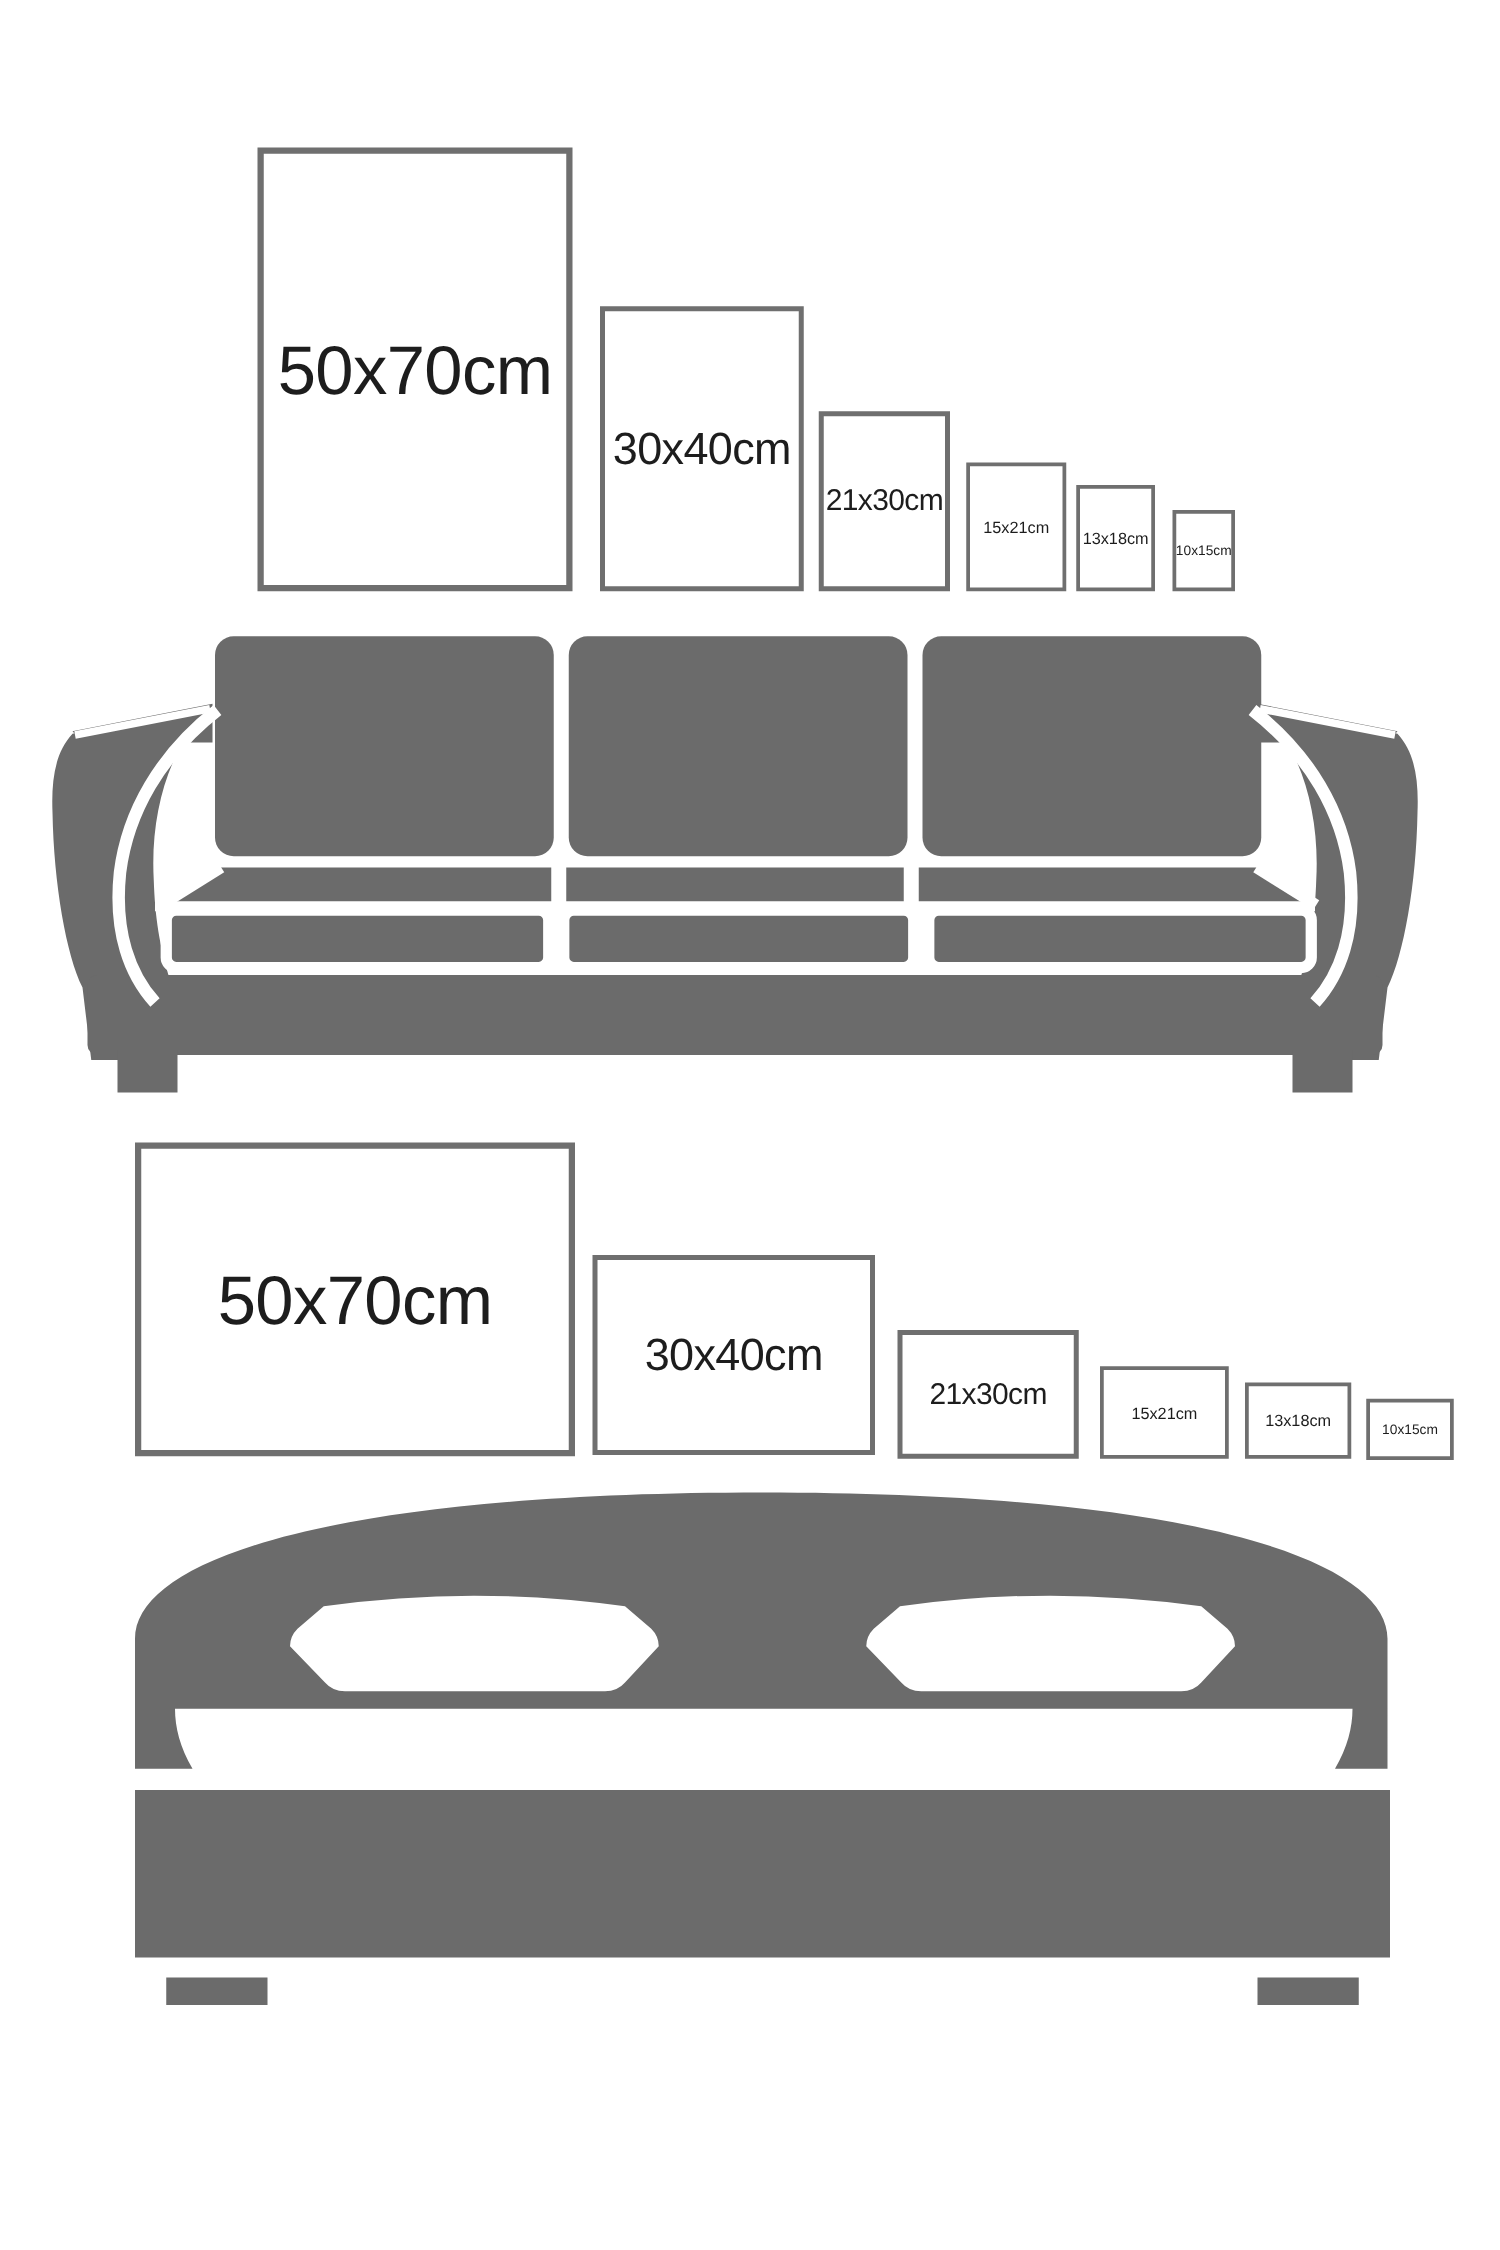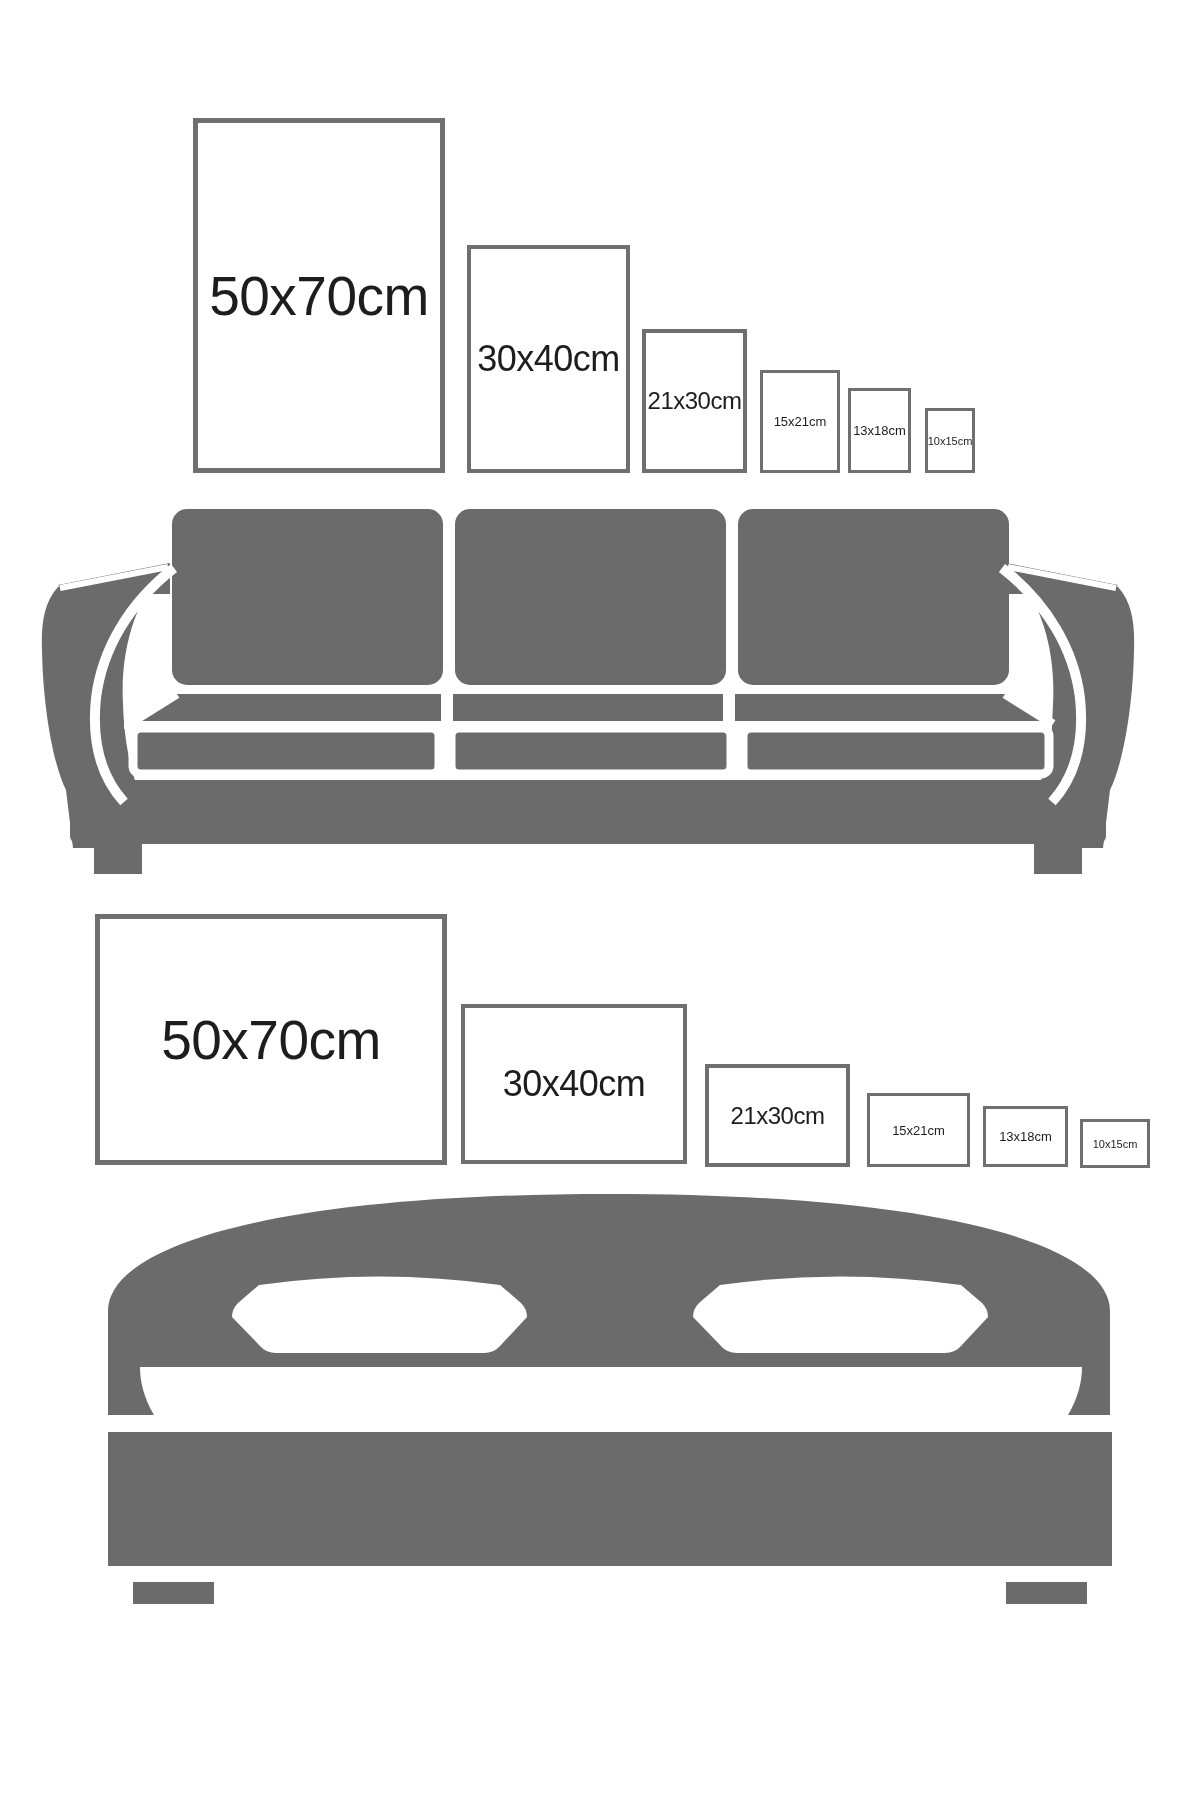--- a/index.html
+++ b/index.html
@@ -18,20 +18,21 @@
     margin:0 auto;
   }
   .frame{
     position:absolute;
     box-sizing:border-box;
     background:#fff;
     border:4px solid var(--frame-border);
     display:flex;
     align-items:center;
     justify-content:center;
+    margin-left:13px;
   }
   .frame span{
     color:var(--label);
     white-space:nowrap;
     letter-spacing:-0.5px;
   }
   
   .ft0{left:193px;top:118px;width:252px;height:355px;border-width:5px;}
   .ft0 span{font-size:55px;}
   .ft1{left:467px;top:245px;width:163px;height:228px;}

